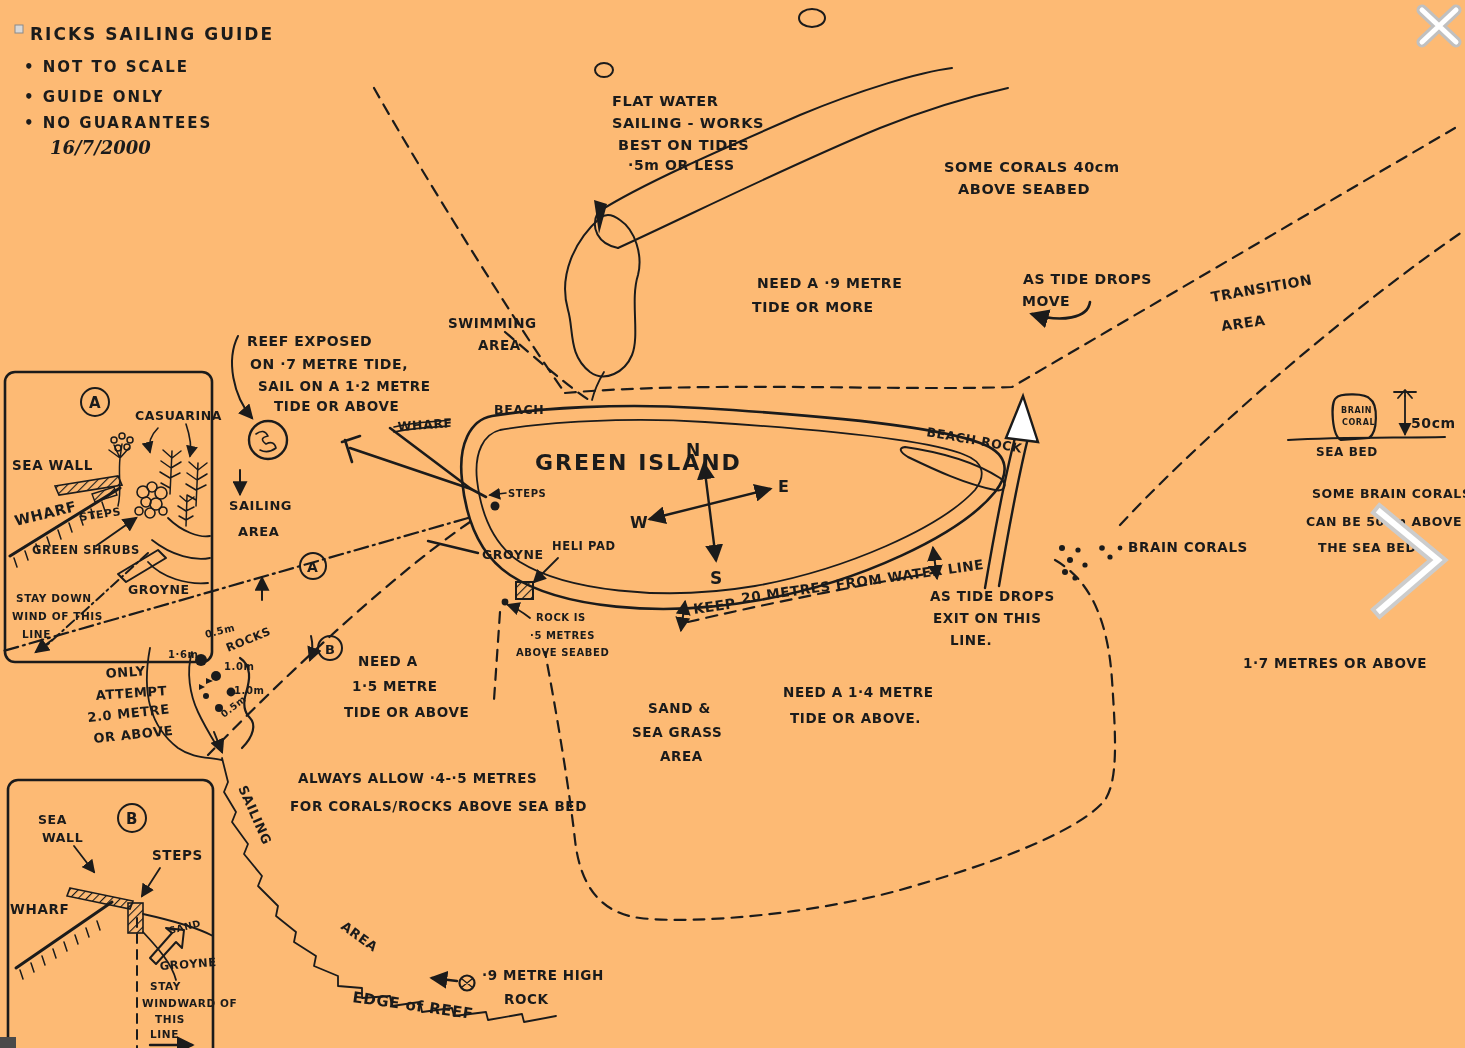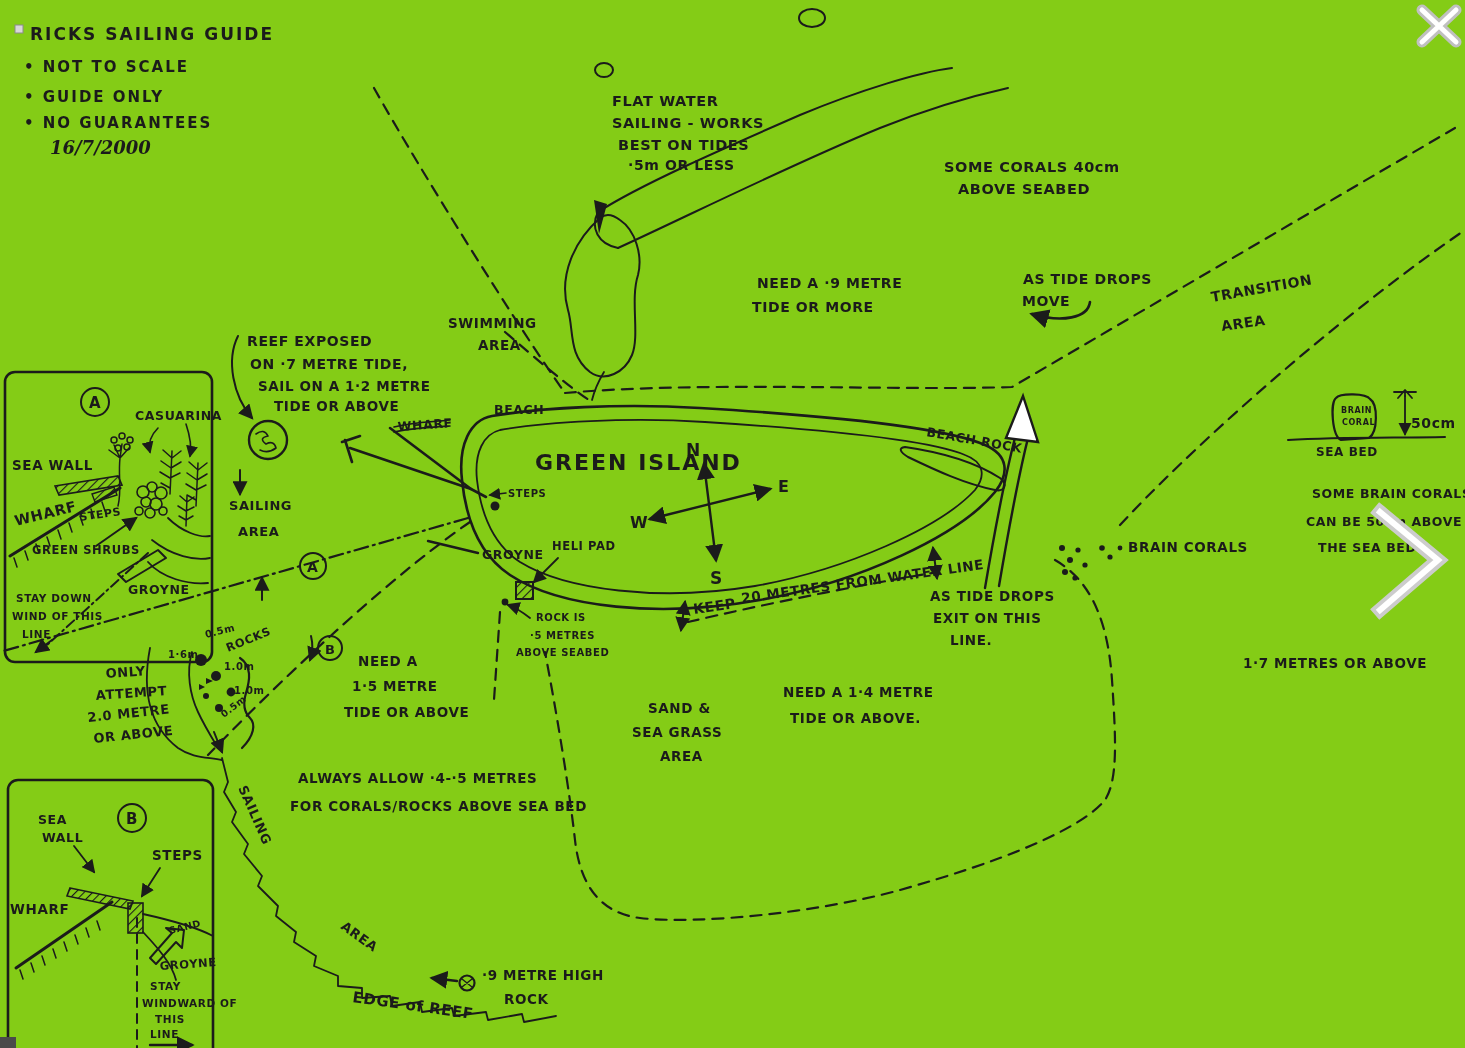--- a/index.html
+++ b/index.html
@@ -1,16 +1,16 @@
 <!DOCTYPE html>
 <html><head>
 <meta charset="utf-8">
 <style>
   html,body{margin:0;padding:0;background:#f4f4f2;}
-  #stage{position:relative;width:1465px;height:1048px;background:#84cc16;overflow:hidden;}
+  #stage{position:relative;width:1465px;height:1048px;background:#fdba74;overflow:hidden;}
   svg{display:block;}
   .h{font-family:"DejaVu Sans",sans-serif;font-weight:700;fill:#1b1b1b;letter-spacing:.6px;}
   .hl{font-family:"DejaVu Sans",sans-serif;font-weight:700;fill:#1b1b1b;letter-spacing:2px;}
   .d{font-family:"DejaVu Serif",serif;font-style:italic;font-weight:700;fill:#1b1b1b;}
   .ink{stroke:#1b1b1b;fill:none;stroke-linecap:round;stroke-linejoin:round;}
   .ui{cursor:pointer;}
 </style>
 </head>
 <body>
 

